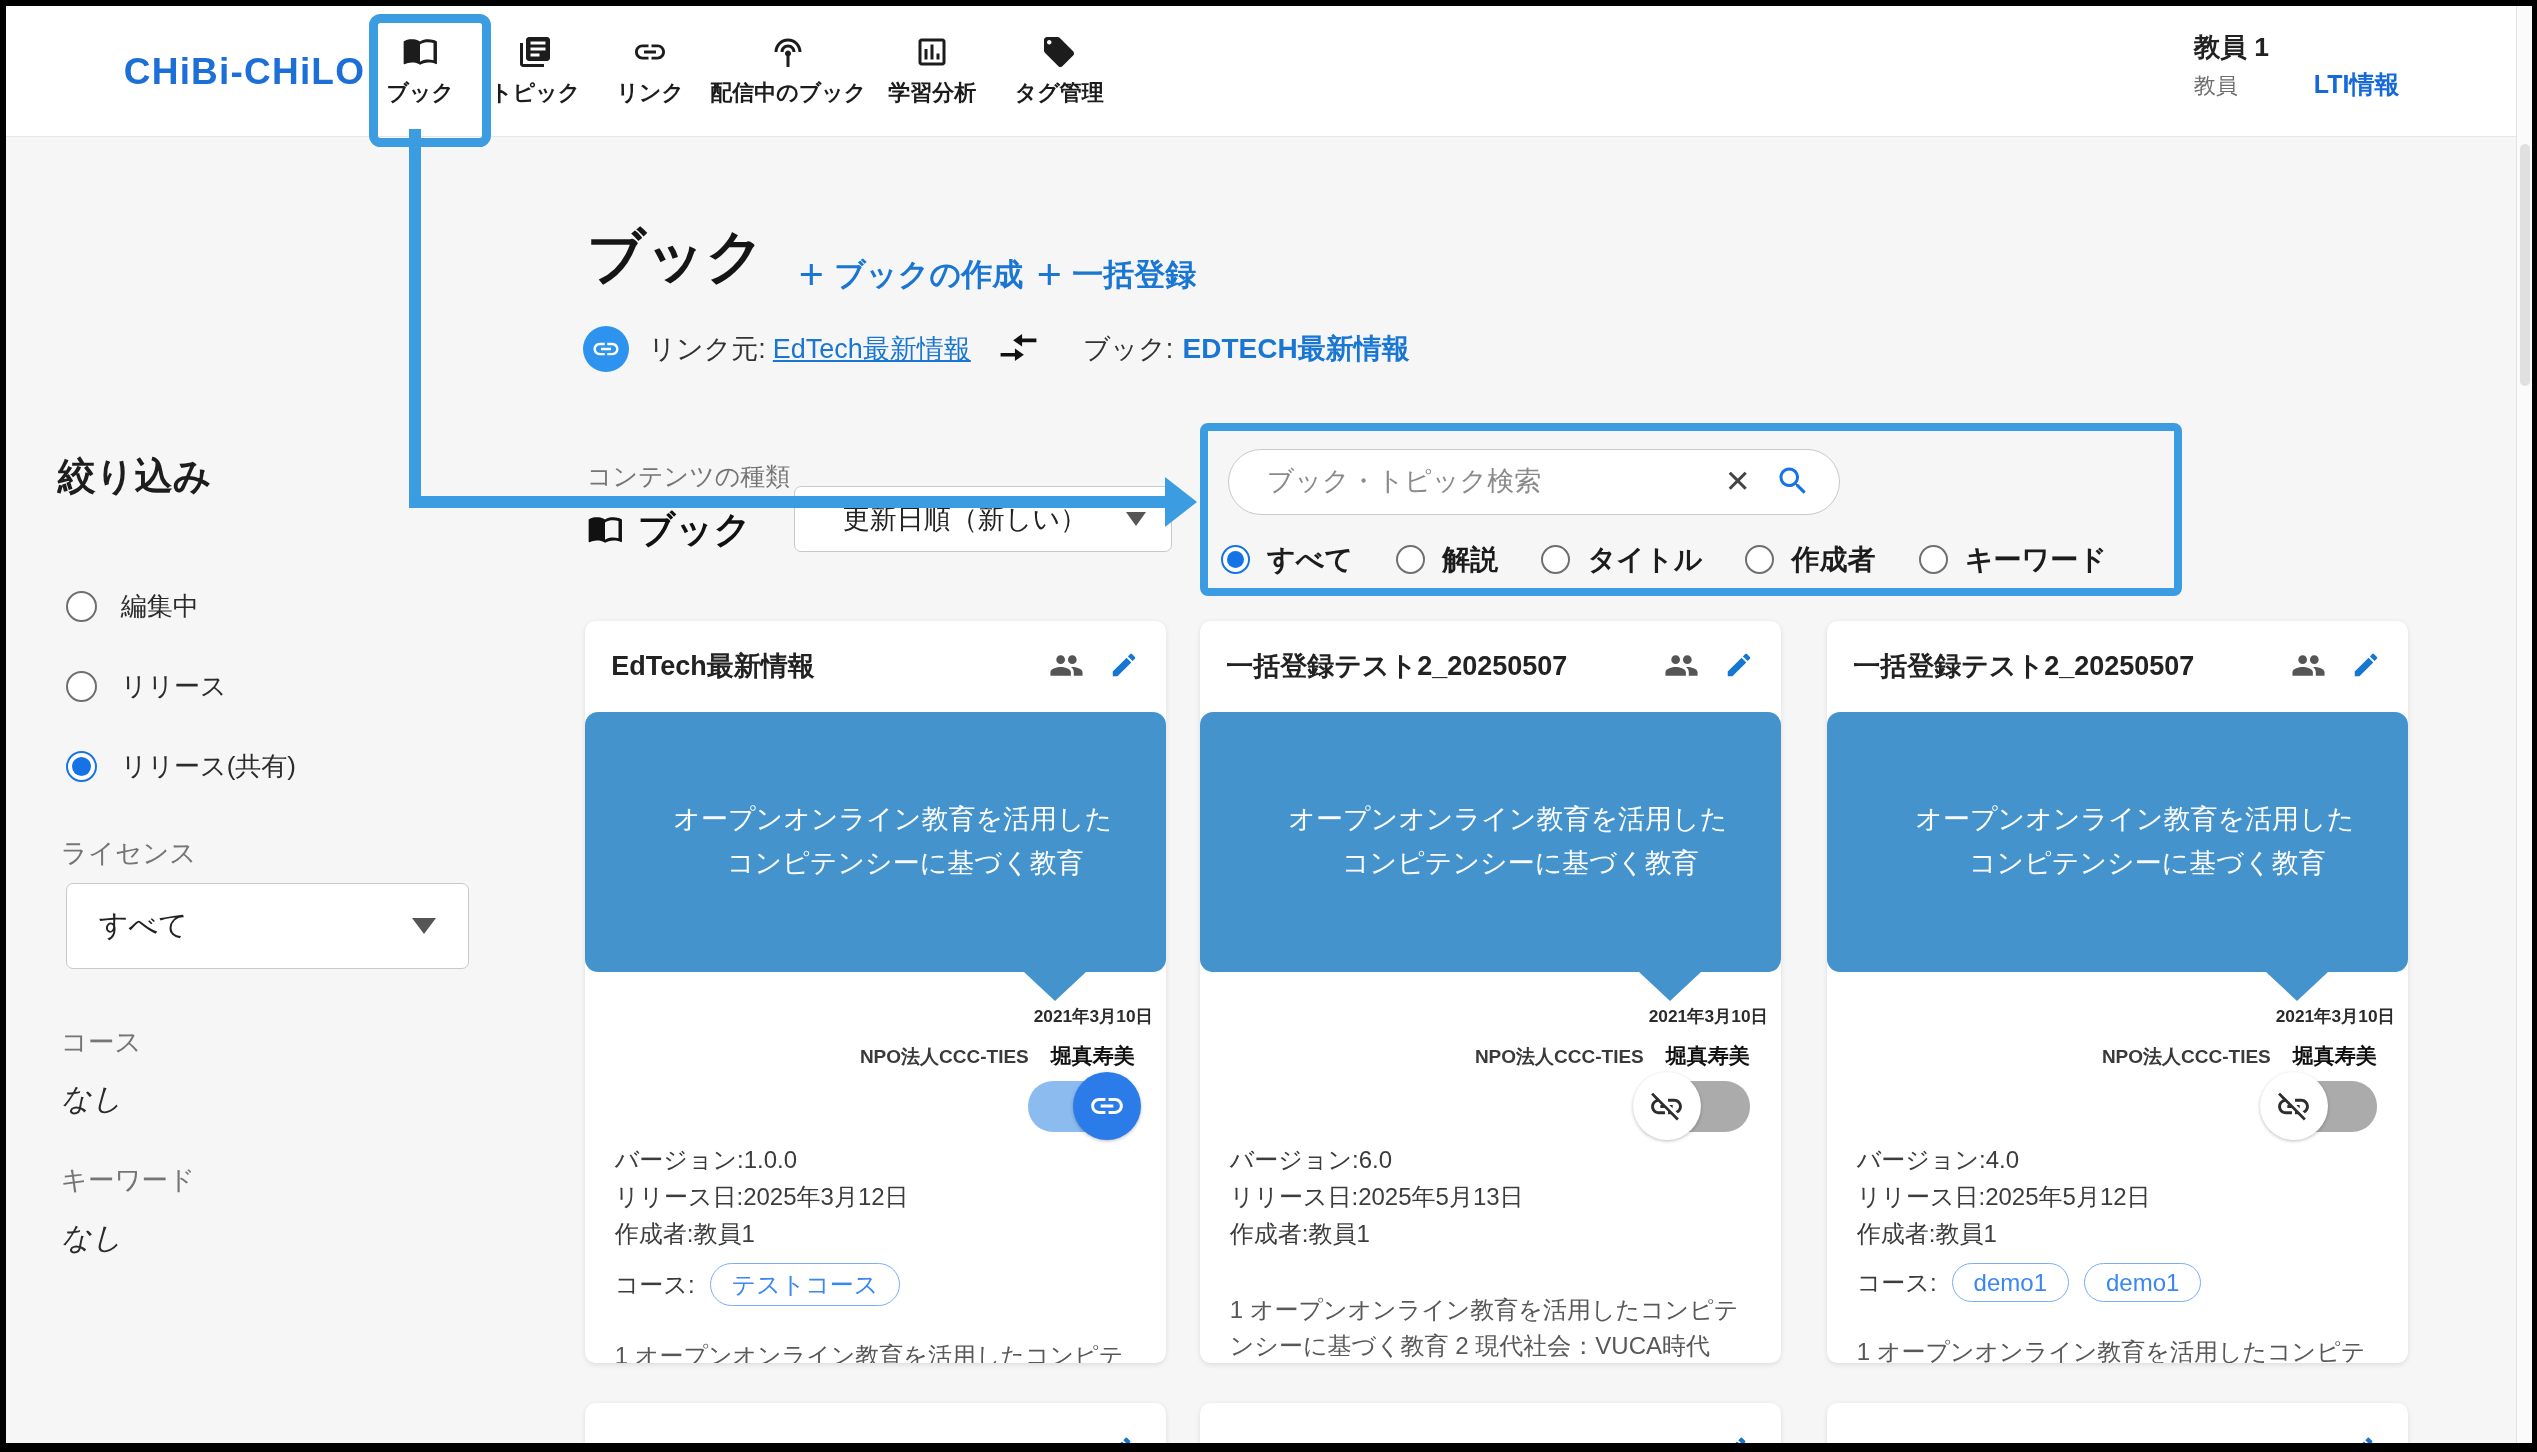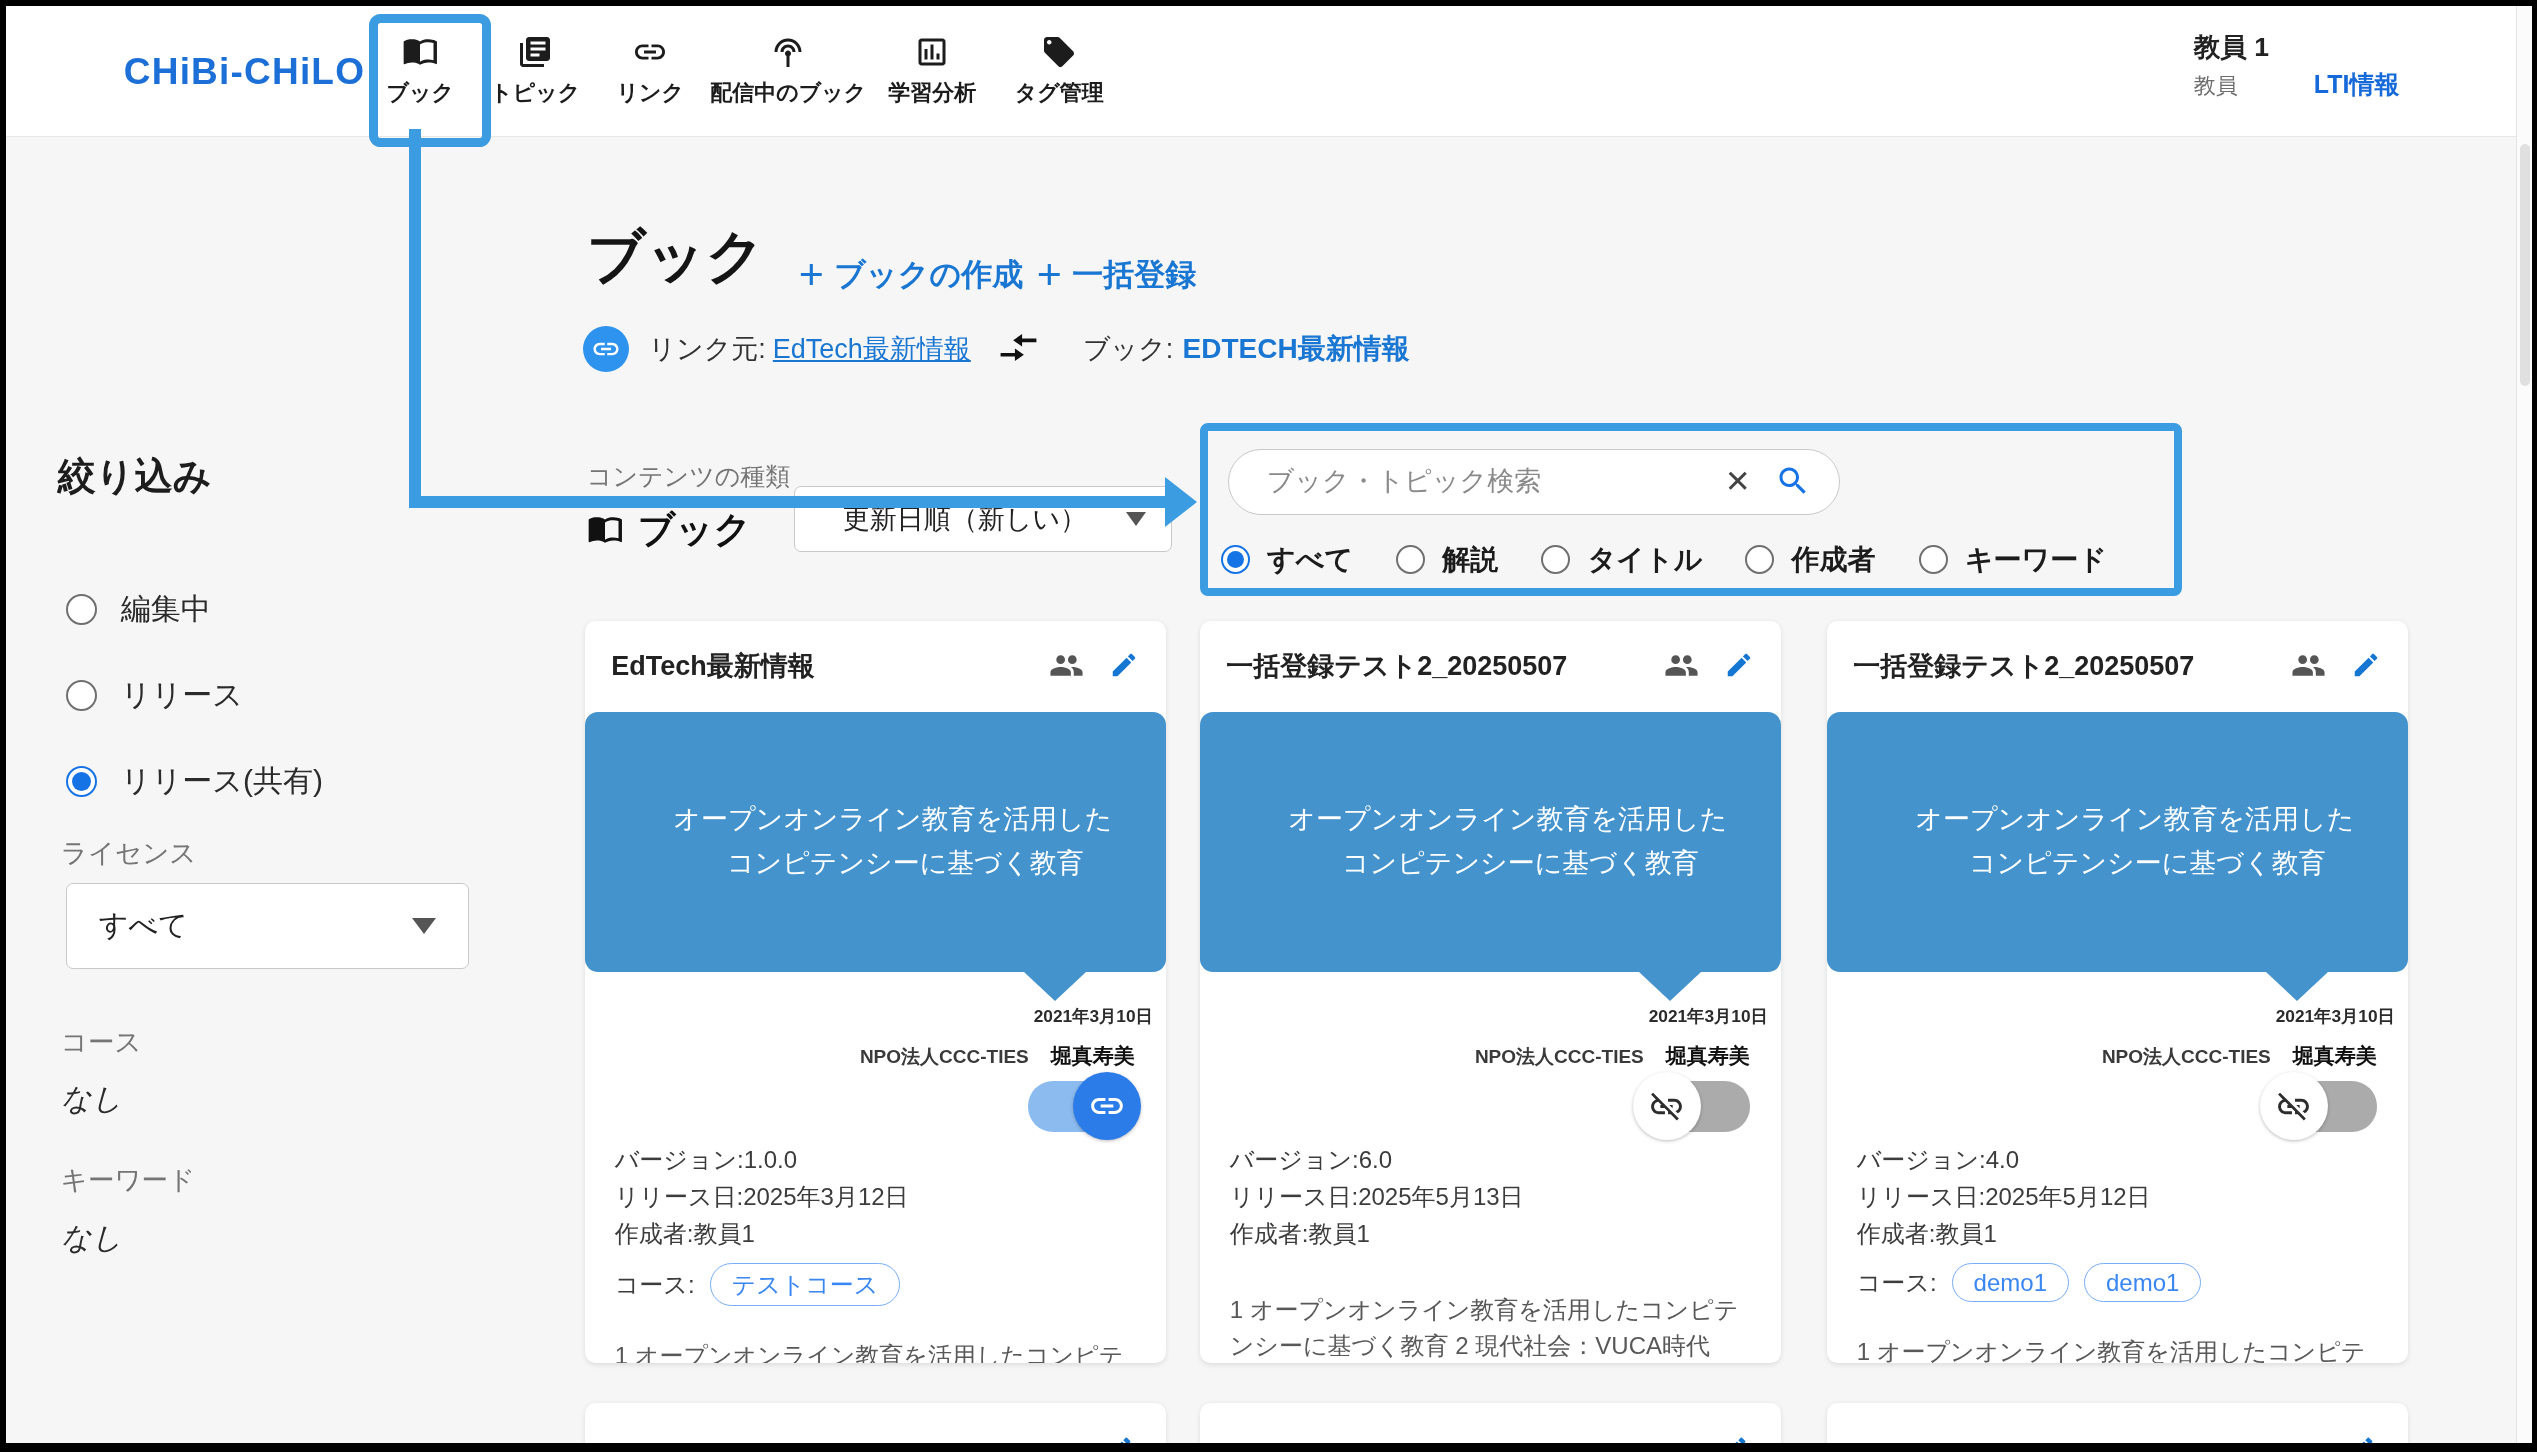--- a/index.html
+++ b/index.html
@@ -46,21 +46,21 @@
   .swap svg{width:43px;height:43px;fill:#111;}
   .linkrow .book-name{font-size:28px;color:#1976d2;font-weight:600;margin-left:9.2px;}
 
   
   .side-heading{position:absolute;left:52px;top:445px;font-size:38px;font-weight:700;color:#1d1d1d;}
   .radio-group{position:absolute;left:60px;top:583px;display:flex;flex-direction:column;gap:45px;}
   .radio-line{display:flex;align-items:center;gap:24px;cursor:pointer;}
   .radio{width:31px;height:31px;border-radius:50%;border:2.3px solid #6f6f6f;background:#fff;box-sizing:border-box;position:relative;flex:none;}
   .radio.sel{border:2.9px solid #1673e6;}
   .radio.sel::after{content:'';position:absolute;inset:4px;border-radius:50%;background:#1673e6;}
-  .radio-label{font-size:30px;color:#2b2b2b;}
+  .radio-label{font-size:26px;color:#2b2b2b;}
   .side-label{position:absolute;left:55px;font-size:26.5px;color:#757575;}
   .side-value{position:absolute;left:55px;font-size:30px;color:#2b2b2b;font-style:italic;}
   .license-select{position:absolute;left:60px;top:877px;width:403px;height:86px;background:#fff;border:1.2px solid #c9c9c9;
                   border-radius:7px;display:flex;align-items:center;justify-content:space-between;
                   padding:0 32px;box-sizing:border-box;cursor:pointer;}
   .license-select .val{font-size:29px;color:#222;}
   .caret{width:0;height:0;border-left:12.7px solid transparent;border-right:12.7px solid transparent;border-top:16px solid #555;}
 
   
   .ct-label{position:absolute;left:581px;top:454px;font-size:25px;color:#757575;}

